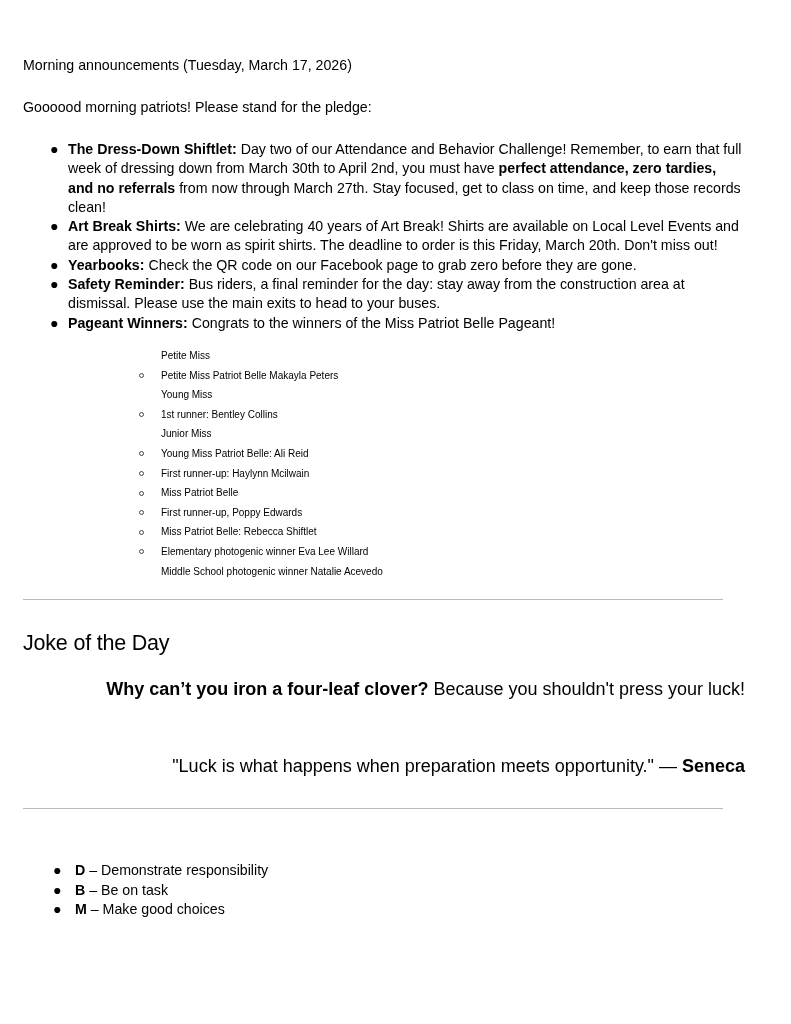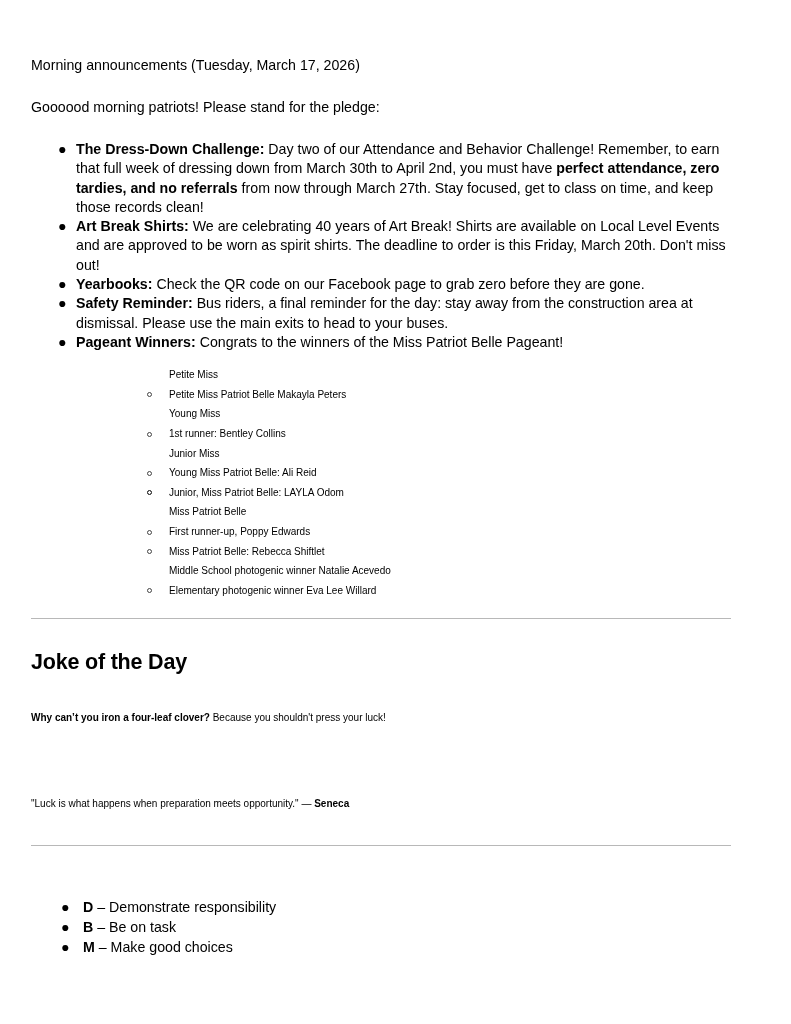--- a/index.html
+++ b/index.html
@@ -13,31 +13,32 @@
     height: 1024px;
     font-family: "Liberation Sans", sans-serif;
     color: #000000;
     overflow: hidden;
   }
   .page {
     position: relative;
     width: 791px;
     height: 1024px;
     box-sizing: border-box;
-    padding: 56px 46px 0 31px;
+    padding: 56px 46px 0 23px;
   }
   .para {
     font-size: 14.2px;
     line-height: 19px;
     margin: 0 0 23px 0;
   }
   .para-tight {
-    font-size: 10px;
+    font-size: 18px;
     line-height: 19px;
-    margin: 11px 0 8px 0;
+    margin: 2px 0 8px 0;
+    text-align: right;
   }
   ul.main-list {
     list-style: none;
     margin: 0;
     padding: 0;
   }
   ul.main-list > li {
     position: relative;
     font-size: 14.2px;
     line-height: 19.3px;
@@ -78,21 +79,21 @@
   }
   .divider {
     height: 0;
     border: none;
     border-top: 1px solid #b8b8b8;
     margin: 0;
     width: 700px;
   }
   h2.section-heading {
     font-size: 21.5px;
-    font-weight: bold;
+    font-weight: normal;
     letter-spacing: -0.2px;
     line-height: 26px;
     margin: 0;
   }
   .spacer-18 { height: 18px; }
   .spacer-22 { height: 22px; }
   .spacer-24 { height: 24px; }
   .spacer-26 { height: 26px; }
   .spacer-30 { height: 30px; }
   .spacer-34 { height: 34px; }
@@ -121,21 +122,21 @@
 <div class="page">
 
   <p class="para">Morning announcements (Tuesday, March 17, 2026)</p>
 
   <p class="para">Goooood morning patriots! Please stand for the pledge:</p>
 
   <ul class="main-list">
 
     <li>
       <span class="bullet-dot">●</span>
-      <span class="b">The Dress-Down Challenge:</span><span> Day two of our Attendance and Behavior Challenge! Remember, to earn that full week of dressing down from March 30th to April 2nd, you must have </span><span class="b">perfect attendance, zero tardies, and no referrals</span><span> from now through March 27th. Stay focused, get to class on time, and keep those records clean!</span>
+      <span class="b">The Dress-Down Shiftlet:</span><span> Day two of our Attendance and Behavior Challenge! Remember, to earn that full week of dressing down from March 30th to April 2nd, you must have </span><span class="b">perfect attendance, zero tardies, and no referrals</span><span> from now through March 27th. Stay focused, get to class on time, and keep those records clean!</span>
     </li>
 
     <li>
       <span class="bullet-dot">●</span>
       <span class="b">Art Break Shirts:</span><span> We are celebrating 40 years of Art Break! Shirts are available on Local Level Events and are approved to be worn as spirit shirts. The deadline to order is this Friday, March 20th. Don't miss out!</span>
     </li>
 
     <li>
       <span class="bullet-dot">●</span>
       <span class="b">Yearbooks:</span><span> Check the QR code on our Facebook page to grab zero before they are gone.</span>
@@ -150,27 +151,27 @@
       <span class="bullet-dot">●</span>
       <span class="b">Pageant Winners:</span><span> Congrats to the winners of the Miss Patriot Belle Pageant!</span>
 
       <ul class="sub-list">
         <li><span>Petite Miss</span></li>
         <li><span class="bullet-ring"></span><span>Petite Miss Patriot Belle Makayla Peters</span></li>
         <li><span>Young Miss</span></li>
         <li><span class="bullet-ring"></span><span>1st runner: Bentley Collins</span></li>
         <li><span>Junior Miss</span></li>
         <li><span class="bullet-ring"></span><span>Young Miss Patriot Belle: Ali Reid</span></li>
+        <li><span class="bullet-ring"></span><span>First runner-up: Haylynn Mcilwain</span></li>
         <li><span class="bullet-ring"></span></li>
-        <li><span class="bullet-ring"></span><span>Junior, Miss Patriot Belle: LAYLA Odom</span></li>
         <li><span>Miss Patriot Belle</span></li>
         <li><span class="bullet-ring"></span><span>First runner-up, Poppy Edwards</span></li>
         <li><span class="bullet-ring"></span><span>Miss Patriot Belle: Rebecca Shiftlet</span></li>
+        <li><span class="bullet-ring"></span><span>Elementary photogenic winner Eva Lee Willard</span></li>
         <li><span>Middle School photogenic winner Natalie Acevedo</span></li>
-        <li><span class="bullet-ring"></span><span>Elementary photogenic winner Eva Lee Willard</span></li>
       </ul>
     </li>
   </ul>
 
   <div class="spacer-18"></div>
   <hr class="divider">
   <div class="spacer-30"></div>
 
   <h2 class="section-heading">Joke of the Day</h2>
 

